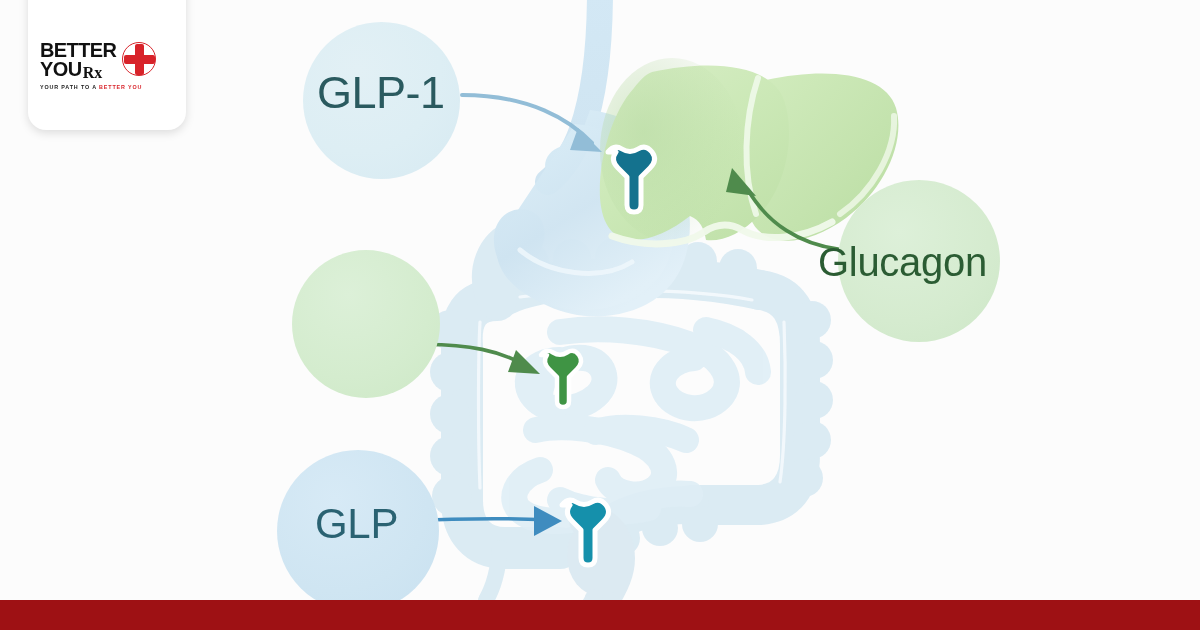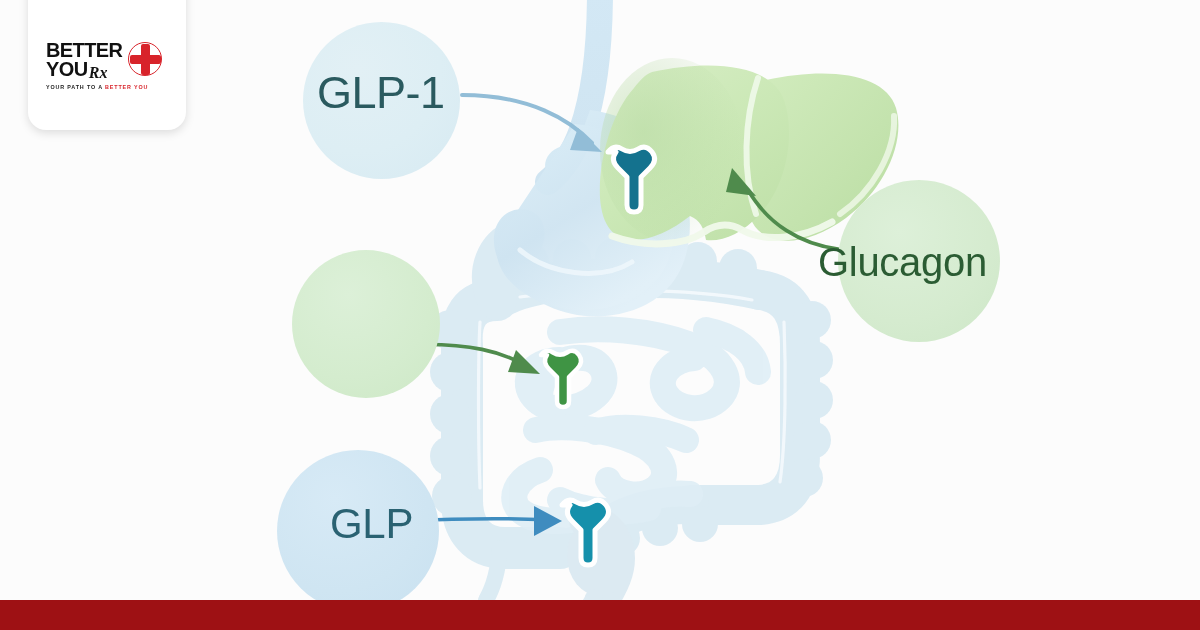--- a/index.html
+++ b/index.html
@@ -25,21 +25,21 @@
     top: -18px;
     width: 158px;
     height: 148px;
     background: #ffffff;
     border-radius: 0 0 18px 18px;
     box-shadow: 0 3px 10px rgba(0,0,0,0.13);
     z-index: 40;
   }
   #logo-inner {
     position: absolute;
-    left: 6px;
+    left: 0;
     top: 58px;
     width: 183px;
     height: 62px;
   }
   .logo-words {
     position: absolute;
     left: 12px;
     top: 0px;
     width: 100px;
     text-align: left;
@@ -65,21 +65,20 @@
     font-size: 21px;
     letter-spacing: -0.6px;
     color: #111111;
     transform: scaleX(0.95);
     transform-origin: left center;
     display: inline-block;
   }
   .logo-rx {
     font-family: "Liberation Serif", serif;
     font-weight: bold;
-    font-style: italic;
     font-size: 16px;
     color: #111111;
     display: inline-block;
     position: relative;
     top: 2px;
     margin-left: -1px;
     text-align: right;
   }
   .logo-cross-wrap {
     position: absolute;
@@ -172,21 +171,21 @@
     color: #2c5c34;
     letter-spacing: -0.3px;
   }
 
   #bubble-glp {
     left: 277px; top: 450px;
     width: 162px; height: 162px;
     background: radial-gradient(circle at 36% 30%, #d7eaf6 0%, #cfe5f2 60%, #c9e1f0 100%);
   }
   #label-glp {
-    left: 330px; top: 500px;
+    left: 315px; top: 500px;
     font-size: 42px;
     color: #2a6272;
     letter-spacing: -0.3px;
   }
 
   #bubble-glucagon {
     left: 838px; top: 180px;
     width: 162px; height: 162px;
     background: radial-gradient(circle at 38% 32%, #ddf0d9 0%, #d5ebcf 60%, #cde7c7 100%);
   }

